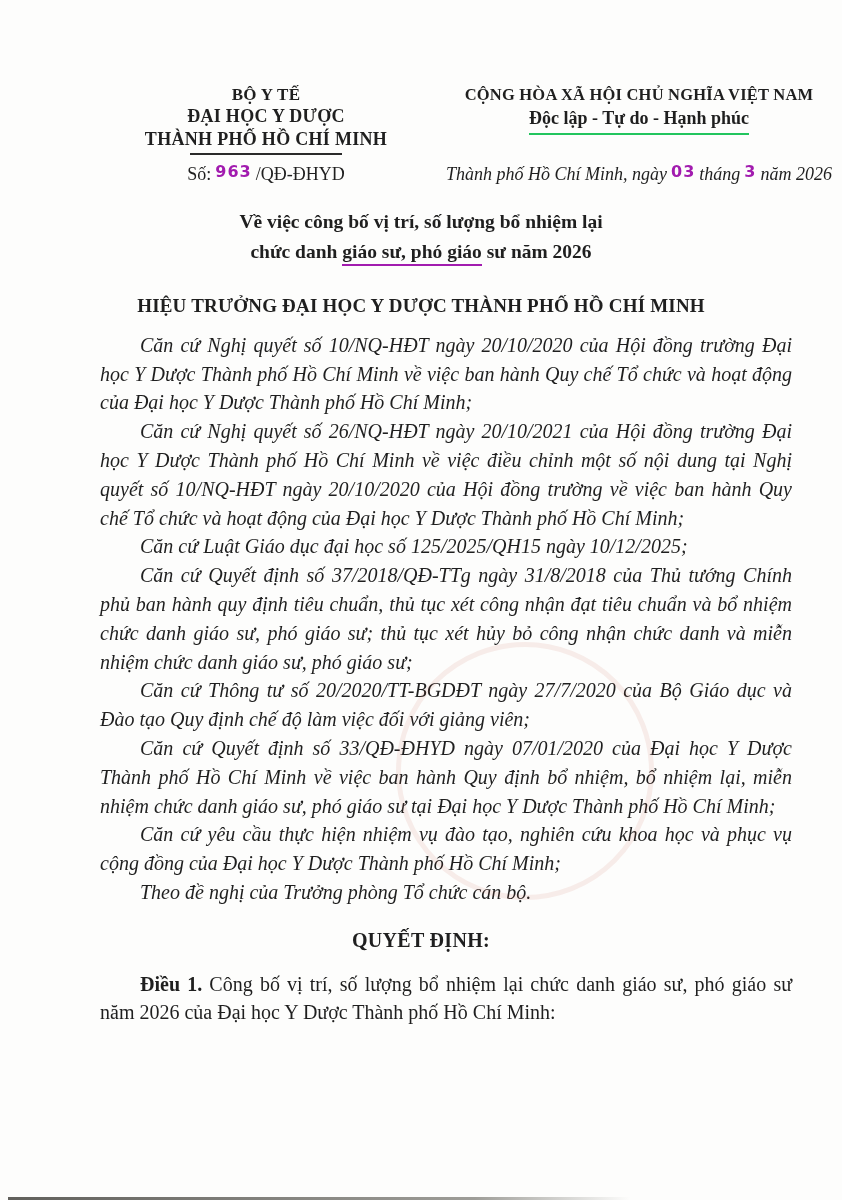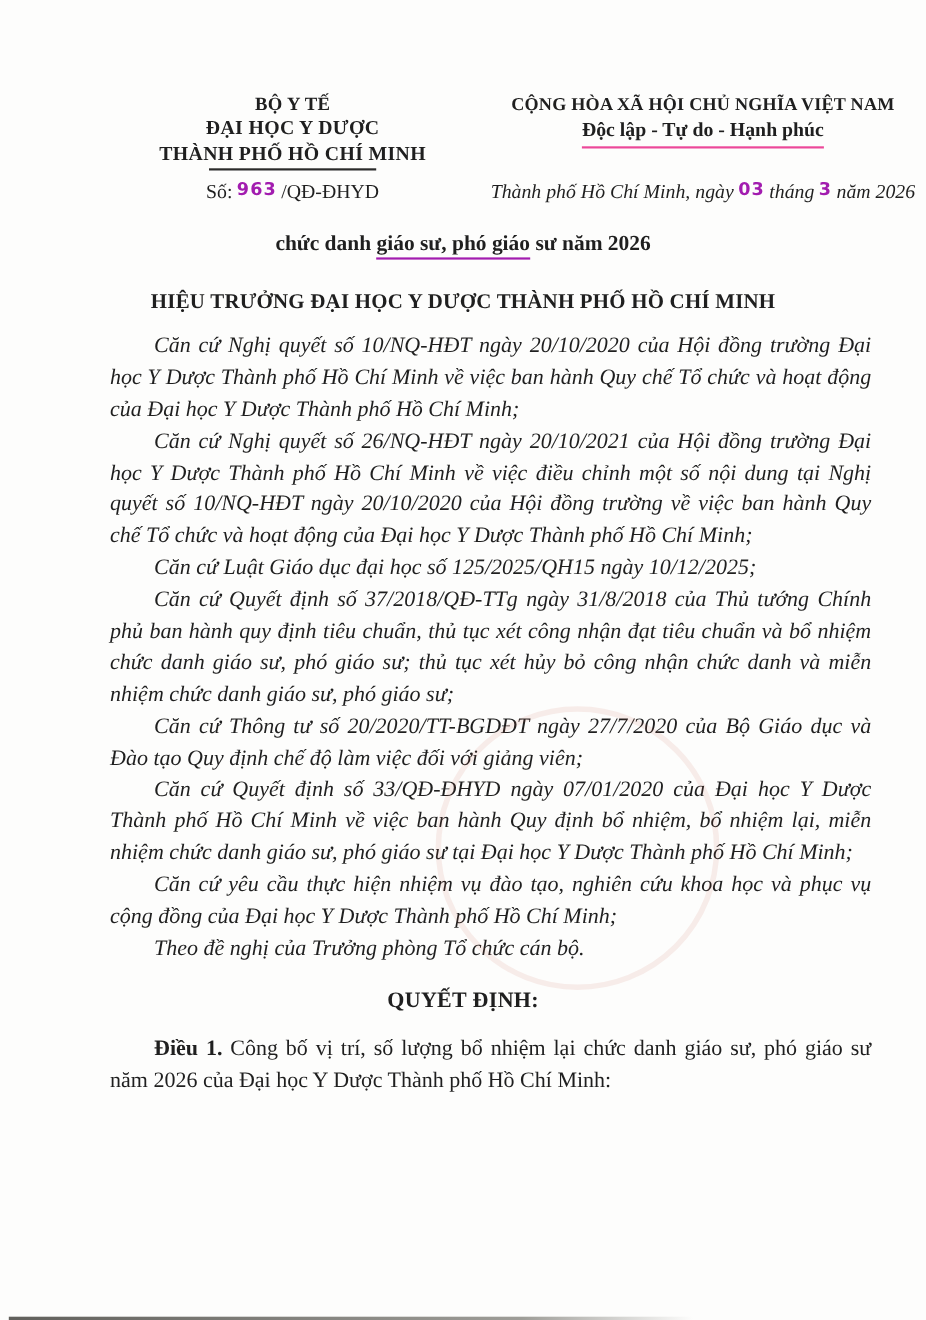--- a/index.html
+++ b/index.html
@@ -58,21 +58,21 @@
   }
   .header-right .nation {
     font-size: 16.5px;
     font-weight: bold;
     letter-spacing: 0.2px;
   }
   .header-right .motto {
     display: inline-block;
     font-size: 18px;
     font-weight: bold;
-    border-bottom: 2px solid #ec4899;
+    border-bottom: 2px solid #22c55e;
     padding-bottom: 2px;
     margin-top: 2px;
   }
   .date-line {
     font-size: 18px;
     font-style: italic;
     margin-top: 28px;
     white-space: nowrap;
   }
 
@@ -192,20 +192,21 @@
       <div>
         <span class="motto">Độc lập - Tự do - Hạnh phúc</span>
       </div>
       <div class="date-line">
         <span>Thành phố Hồ Chí Minh, ngày</span><span class="handwritten">03</span><span>tháng</span><span class="handwritten">3</span><span>năm 2026</span>
       </div>
     </div>
   </header>
 
   <div class="title-block">
+    <div class="doc-subtitle">Về việc công bố vị trí, số lượng bổ nhiệm lại</div>
     <div class="doc-subtitle">
       <span>chức danh </span><span class="u-part">giáo sư, phó giáo</span><span> sư năm 2026</span>
     </div>
   </div>
 
   <div class="section-heading">HIỆU TRƯỞNG ĐẠI HỌC Y DƯỢC THÀNH PHỐ HỒ CHÍ MINH</div>
 
   <div class="body-text">
     <p>Căn cứ Nghị quyết số 10/NQ-HĐT ngày 20/10/2020 của Hội đồng trường Đại học Y Dược Thành phố Hồ Chí Minh về việc ban hành Quy chế Tổ chức và hoạt động của Đại học Y Dược Thành phố Hồ Chí Minh;</p>
     <p>Căn cứ Nghị quyết số 26/NQ-HĐT ngày 20/10/2021 của Hội đồng trường Đại học Y Dược Thành phố Hồ Chí Minh về việc điều chỉnh một số nội dung tại Nghị quyết số 10/NQ-HĐT ngày 20/10/2020 của Hội đồng trường về việc ban hành Quy chế Tổ chức và hoạt động của Đại học Y Dược Thành phố Hồ Chí Minh;</p>

